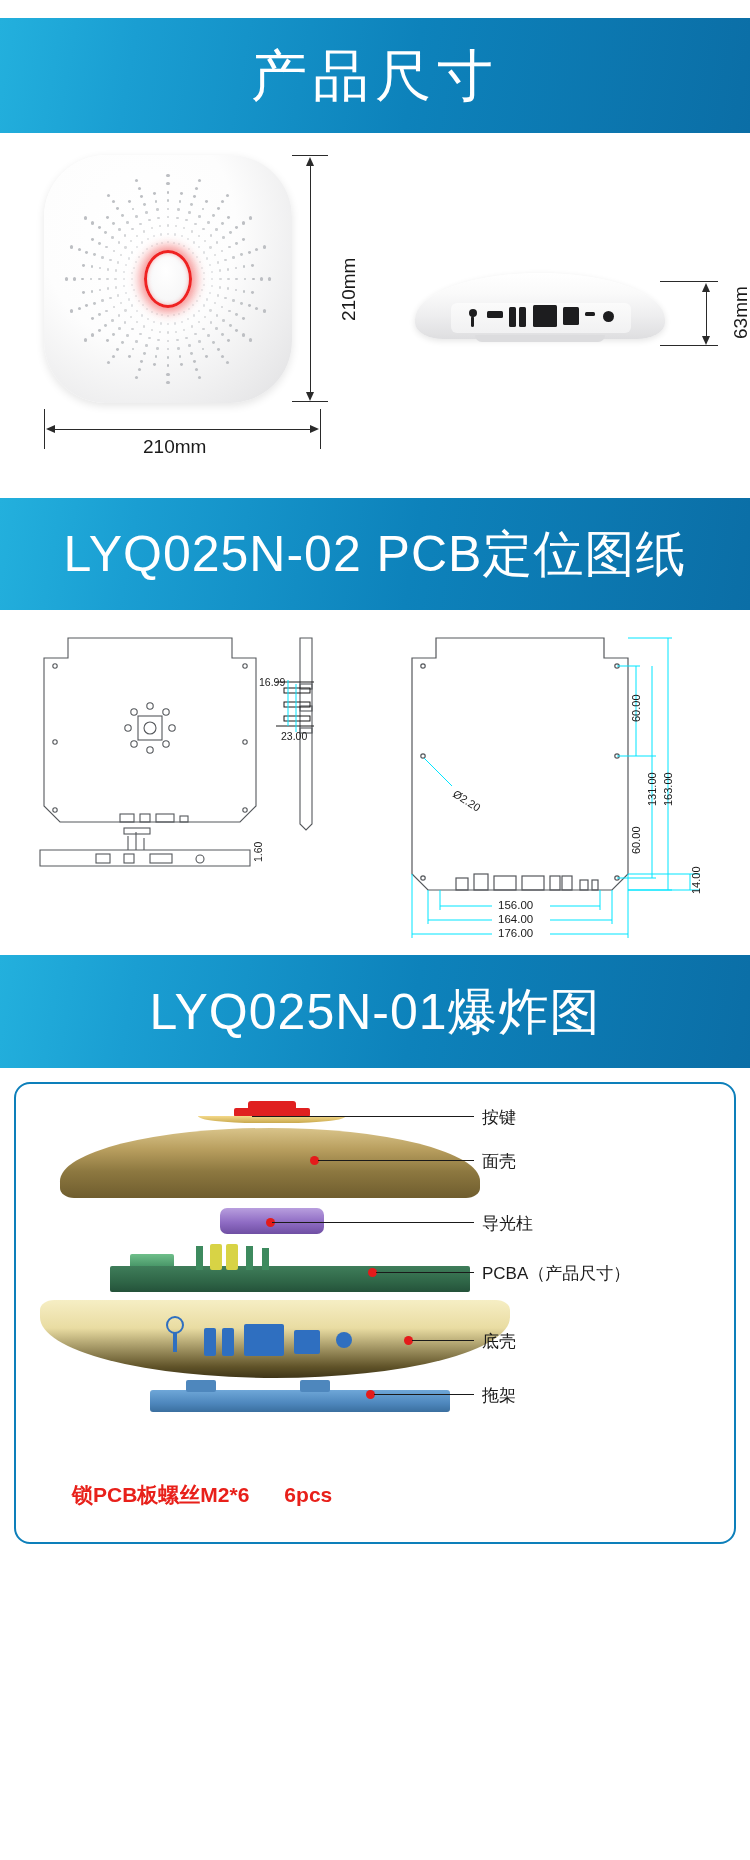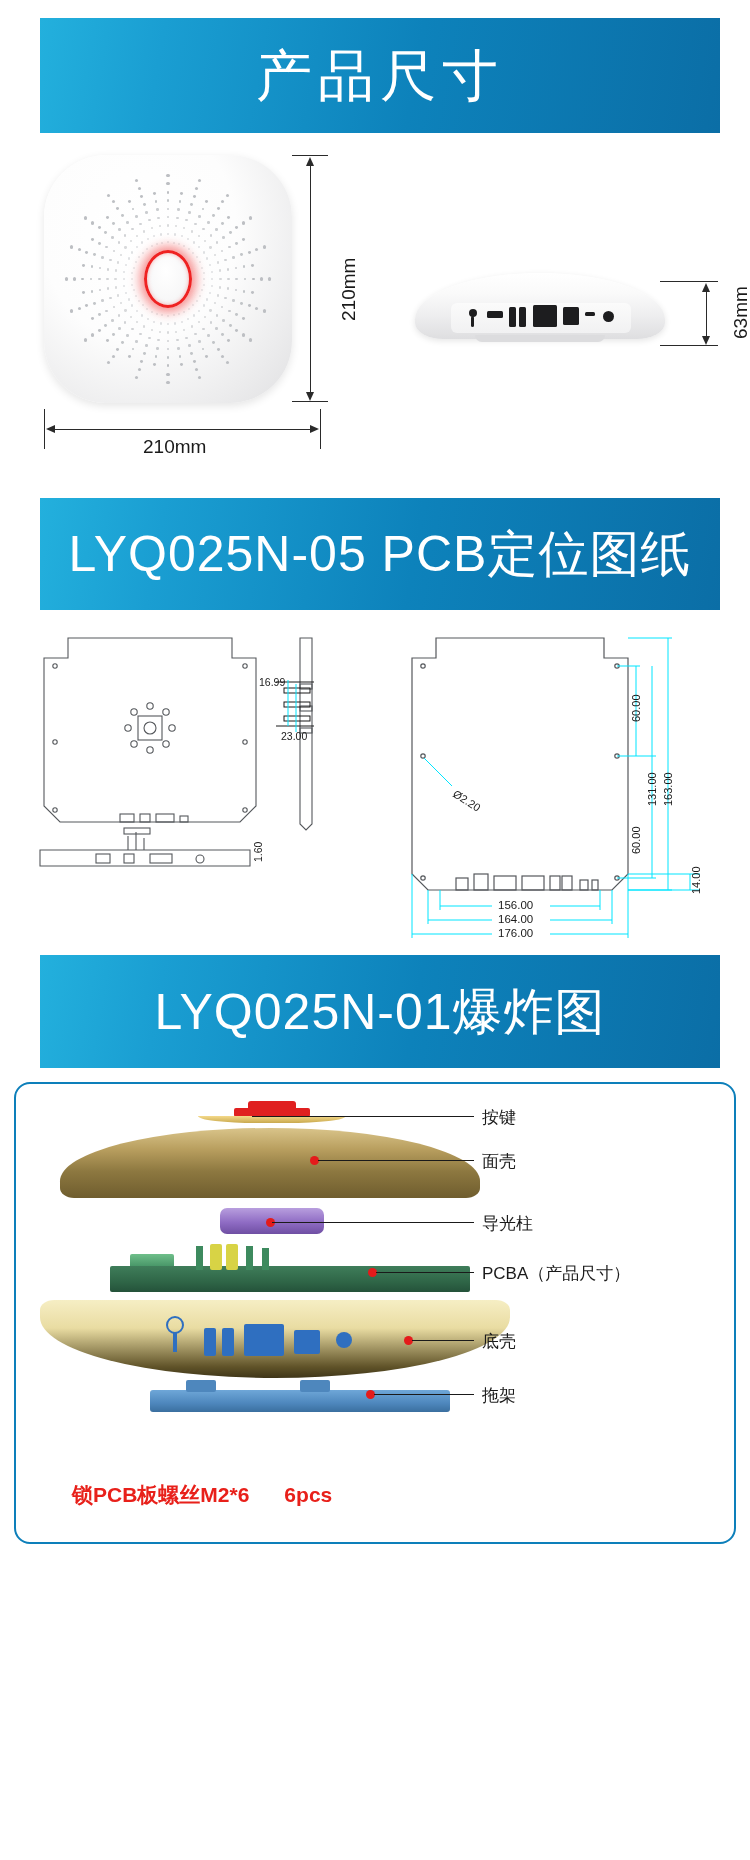--- a/index.html
+++ b/index.html
@@ -7,26 +7,25 @@
     width: 750px;
     height: 1860px;
     background: #ffffff;
     font-family: "Liberation Sans", "DejaVu Sans", sans-serif;
     overflow: hidden;
     position: relative;
   }
 
   
   .banner {
-    width: 680px;
+    width: 750px;
     display: flex;
     align-items: center;
     justify-content: center;
     background: linear-gradient(100deg, #23b0dd 0%, #1a9ed2 18%, #0d82bb 55%, #0b6ea6 100%);
-    margin-left: 40px;
   }
   .banner-title {
     color: #ffffff;
     font-weight: 400;
     letter-spacing: 1px;
     white-space: nowrap;
     line-height: 1;
   }
   #banner-1 { height: 115px; margin-top: 18px; }
   #banner-1 .banner-title { font-size: 56px; letter-spacing: 6px; }
@@ -545,21 +544,21 @@
 
   <div class="dim-line dim-h" style="left:660px; top:148px; width:58px;"></div>
   <div class="dim-line dim-h" style="left:660px; top:212px; width:58px;"></div>
   <div class="dim-line dim-v" style="left:706px; top:152px; height:56px;"></div>
   <div class="arrow arrow-up" style="left:702px; top:150px;"></div>
   <div class="arrow arrow-down" style="left:702px; top:203px;"></div>
   <div class="dim-text vert" style="left:730px; top:206px;">63mm</div>
 </div>
 
 <div class="banner" id="banner-2">
-  <div class="banner-title">LYQ025N-05 PCB定位图纸</div>
+  <div class="banner-title">LYQ025N-02 PCB定位图纸</div>
 </div>
 
 <div class="section" id="sec-pcb">
   <svg class="pcb-svg" width="750" height="345" viewBox="0 0 750 345">
     <g stroke="#55585c" stroke-width="1.1" fill="none">
       <path d="M44 48 L44 196 L60 212 L240 212 L256 196 L256 48 L232 48 L232 28 L68 28 L68 48 Z"></path>
       <circle cx="55" cy="56" r="2.2" fill="#fff"></circle>
       <circle cx="245" cy="56" r="2.2" fill="#fff"></circle>
       <circle cx="55" cy="132" r="2.2" fill="#fff"></circle>
       <circle cx="245" cy="132" r="2.2" fill="#fff"></circle>

